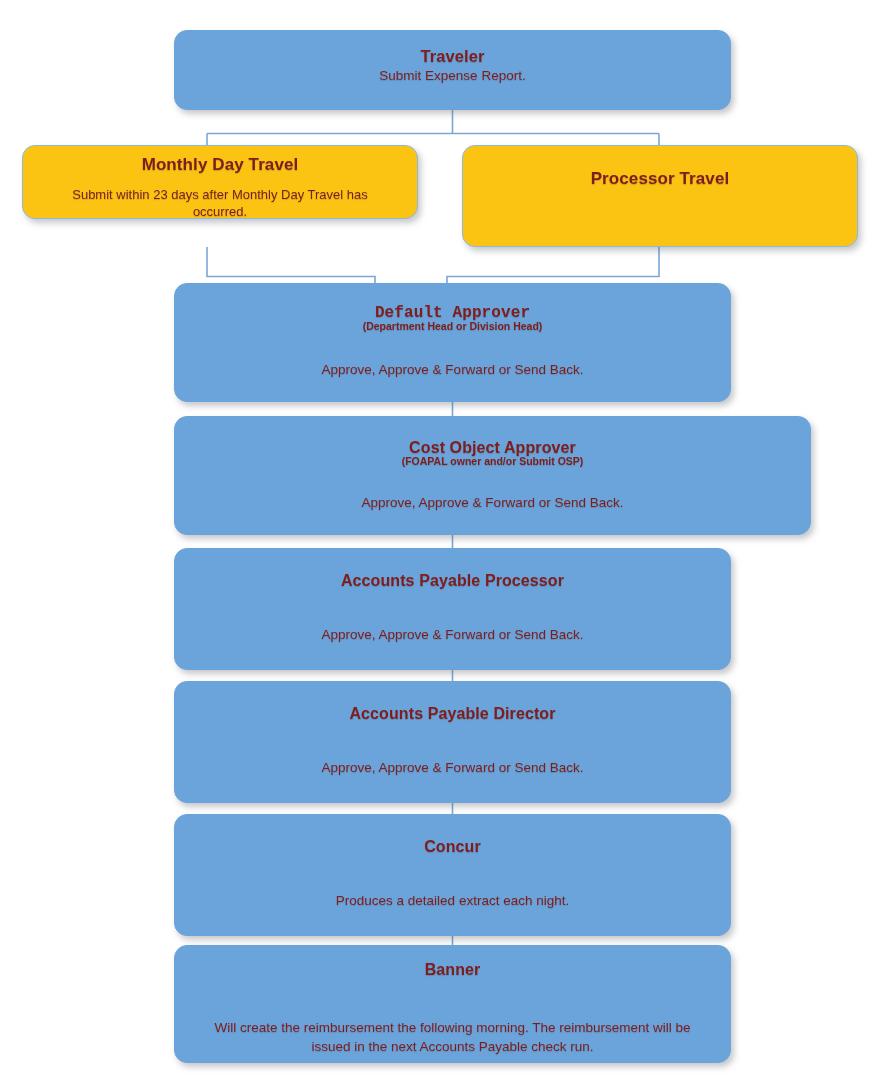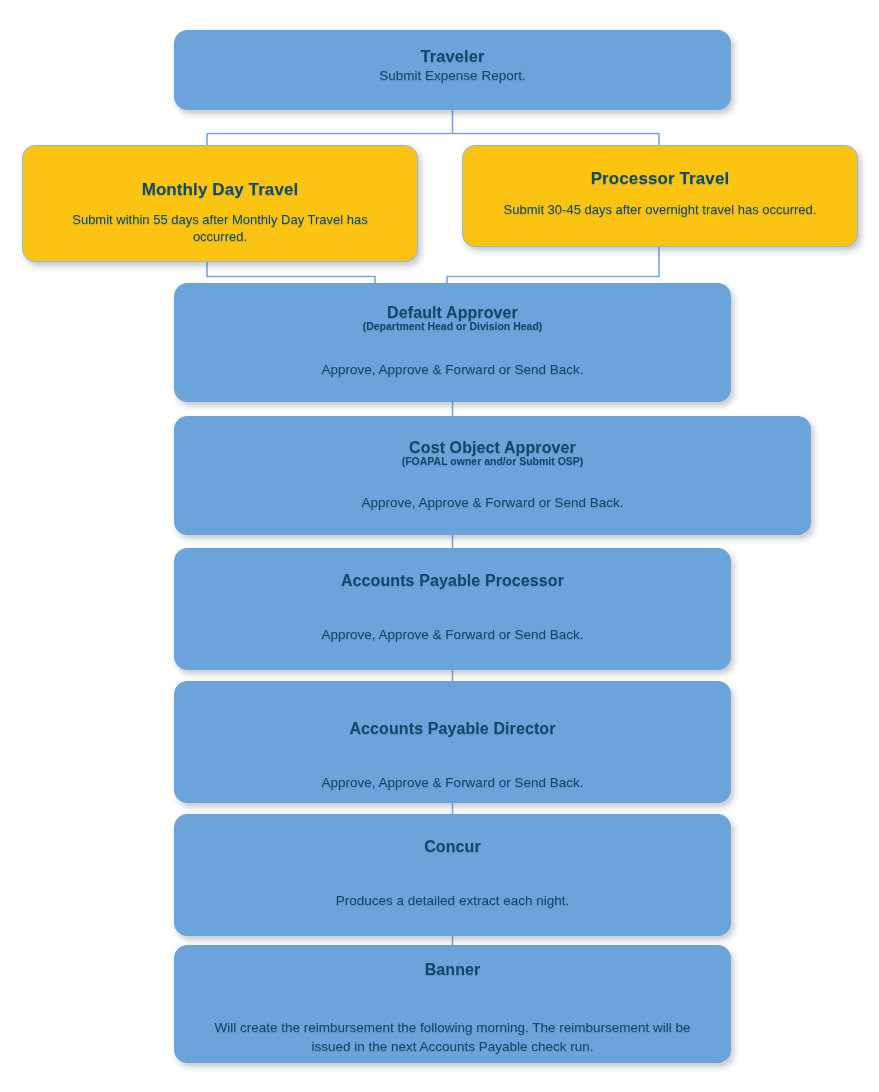--- a/index.html
+++ b/index.html
@@ -28,21 +28,21 @@
     pointer-events: none;
   }
   .node {
     position: absolute;
     box-sizing: border-box;
     border-radius: 13px;
     display: flex;
     flex-direction: column;
     align-items: center;
     text-align: center;
-    color: #0c4a6e;
+    color: #7f1d1d;
     box-shadow: 3px 4px 6px rgba(90,95,105,0.34);
     overflow: hidden;
   }
   .node.blue {
     background: #6ba4da;
     border: 1px solid #6ba4da;
   }
   .node.yellow {
     background: #fbc412;
     border: 1.5px solid #8eb8de;
@@ -63,41 +63,41 @@
   .node-body {
     line-height: 1.35;
     text-shadow: 0 1px 1px rgba(60,70,85,0.25);
   }
 
   
   #node-traveler      { left:174px; top:30px;  width:557px; height:80px;  padding-top:16px; }
   #node-traveler .node-title { font-size:16.5px; }
   #node-traveler .node-body  { font-size:13.5px; margin-top:1px; }
 
-  #node-monthly       { left:22px;  top:145px; width:396px; height:117px; padding-top:34px; }
+  #node-monthly       { left:22px;  top:145px; width:396px; height:74px; padding-top:9px; }
   #node-monthly .node-title { font-size:17px; }
   #node-monthly .node-body  { font-size:13px; margin-top:11px; width:88%; }
 
   #node-overnight     { left:462px; top:145px; width:396px; height:102px; padding-top:23px; }
   #node-overnight .node-title { font-size:17px; }
   #node-overnight .node-body  { font-size:13px; margin-top:12px; width:92%; }
 
   #node-default-approver { left:174px; top:283px; width:557px; height:119px; padding-top:20px; }
-  #node-default-approver .node-title { font-size:16px; }
+  #node-default-approver .node-title { font-size:16px;font-family:Liberation Mono, monospace; }
   #node-default-approver .node-body  { font-size:13.5px; margin-top:28px; }
 
   #node-cost-object   { left:174px; top:416px; width:637px; height:119px; padding-top:22px; }
   #node-cost-object .node-title { font-size:16px; }
   #node-cost-object .node-body  { font-size:13.5px; margin-top:26px; }
 
   #node-ap-processor  { left:174px; top:548px; width:557px; height:122px; padding-top:23px; }
   #node-ap-processor .node-title { font-size:16px; }
   #node-ap-processor .node-body  { font-size:13.5px; margin-top:36px; }
 
-  #node-ap-director   { left:174px; top:681px; width:557px; height:122px; padding-top:38px; }
+  #node-ap-director   { left:174px; top:681px; width:557px; height:122px; padding-top:23px; }
   #node-ap-director .node-title { font-size:16px; }
   #node-ap-director .node-body  { font-size:13.5px; margin-top:36px; }
 
   #node-concur        { left:174px; top:814px; width:557px; height:122px; padding-top:23px; }
   #node-concur .node-title { font-size:16px; }
   #node-concur .node-body  { font-size:13.5px; margin-top:36px; }
 
   #node-banner        { left:174px; top:945px; width:557px; height:118px; padding-top:15px; }
   #node-banner .node-title { font-size:16px; }
   #node-banner .node-body  { font-size:13.5px; margin-top:40px; width:86%; }
@@ -127,26 +127,25 @@
     </g>
   </svg>
 
   <div class="node blue" id="node-traveler">
     <div class="node-title">Traveler</div>
     <div class="node-body">Submit Expense Report.</div>
   </div>
 
   <div class="node yellow" id="node-monthly">
     <div class="node-title">Monthly Day Travel</div>
-    <div class="node-body">Submit within 55 days after Monthly Day Travel has occurred.</div>
+    <div class="node-body">Submit within 23 days after Monthly Day Travel has occurred.</div>
   </div>
 
   <div class="node yellow" id="node-overnight">
     <div class="node-title">Processor Travel</div>
-    <div class="node-body">Submit 30-45 days after overnight travel has occurred.</div>
   </div>
 
   <div class="node blue" id="node-default-approver">
     <div class="node-title">Default Approver</div>
     <div class="node-subtitle">(Department Head or Division Head)</div>
     <div class="node-body">Approve, Approve &amp; Forward or Send Back.</div>
   </div>
 
   <div class="node blue" id="node-cost-object">
     <div class="node-title">Cost Object Approver</div>

